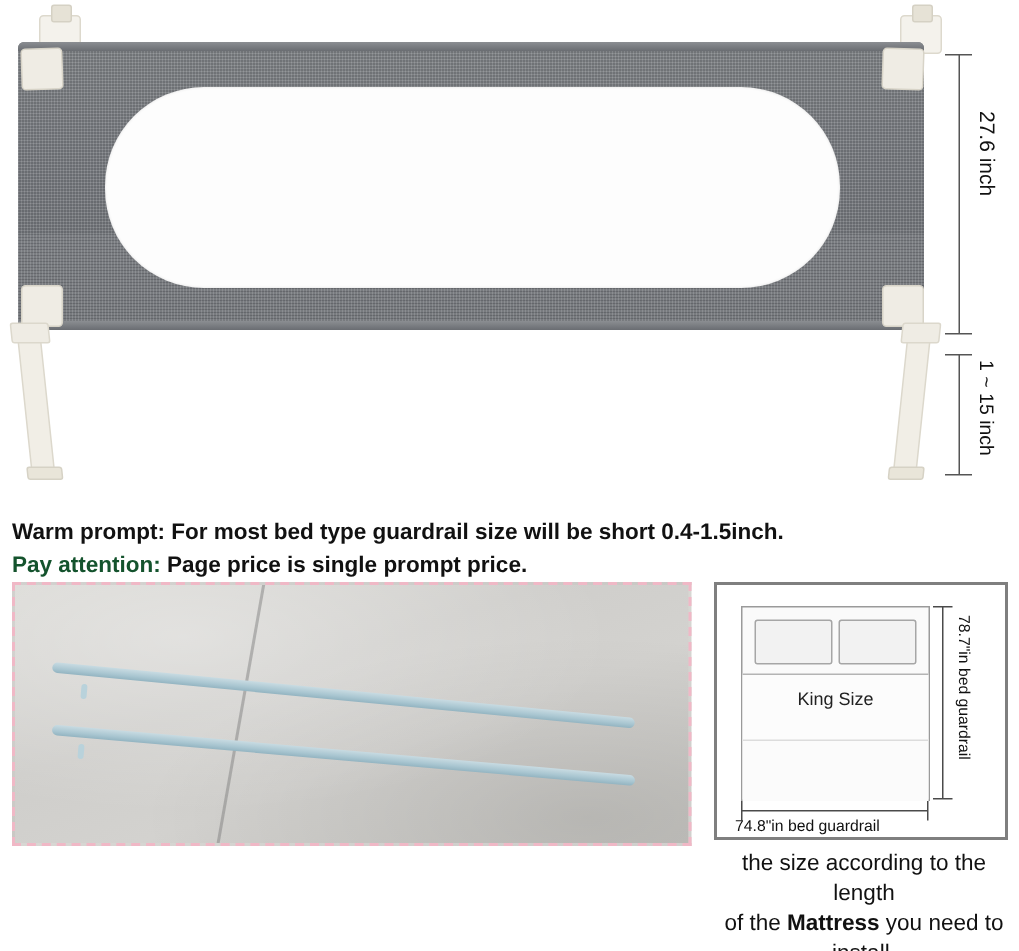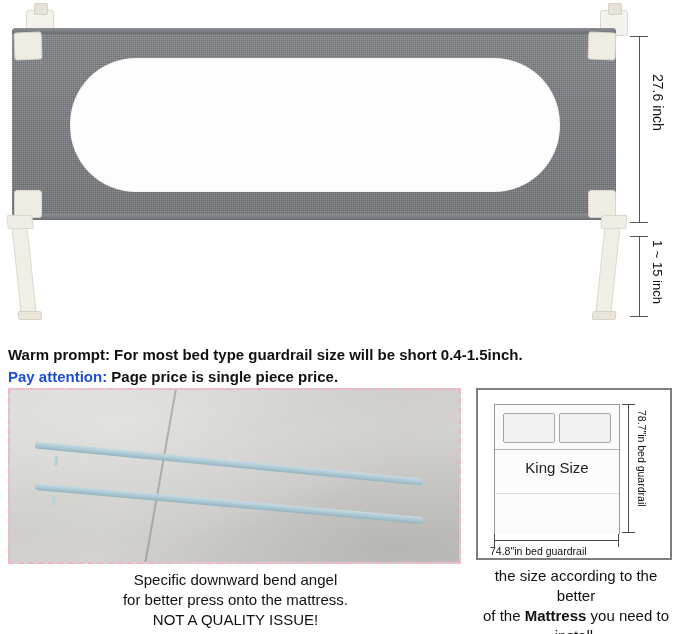--- a/index.html
+++ b/index.html
@@ -271,21 +271,21 @@
     border-top: 1px solid #b4b4b4;
     border-bottom: 1px solid #b4b4b4;
     background: #fcfcfc;
   }
   .king-label {
     position: absolute;
     left: 0;
     top: 54px;
     width: 124px;
     text-align: center;
-    font-size: 15px;
+    font-size: 12px;
     color: #222;
   }
   .bed-lower {
     position: absolute;
     left: 0;
     top: 88px;
     width: 124px;
     height: 40px;
     background: #fbfbfb;
     border-top: 1px solid #dcdcdc;
@@ -359,40 +359,35 @@
   <div class="dim-tick" style="left:630px; top:236px; width:18px;"></div>
   <div class="dim-tick" style="left:630px; top:316px; width:18px;"></div>
   <div class="dim-label" style="left:650px; top:240px; font-size:13px;">1 ~ 15 inch</div>
 </div>
 
 <div class="prompt-block">
   <div class="prompt-line">
     <span class="prompt-key" style="color: rgb(17, 17, 17);">Warm prompt:</span><span> For most bed type guardrail size will be short 0.4-1.5inch.</span>
   </div>
   <div class="prompt-line">
-    <span class="prompt-key pink" style="color: #1d4ed8; text-align: right;">Pay attention:</span><span> Page price is single piece price.</span>
+    <span class="prompt-key pink" style="color: #14532d; text-align: right;">Pay attention:</span><span> Page price is single prompt price.</span>
   </div>
 </div>
 
 <div class="panels">
 
   <div class="panel-left">
     <div class="photo">
       <div class="shadow-blob"></div>
       <div class="floor-seam"></div>
       <div class="rod rod-1"></div>
       <div class="rod-nub-1"></div>
       <div class="rod rod-2"></div>
       <div class="rod-nub-2"></div>
     </div>
-    <div class="caption">
-      <div>Specific downward bend angel</div>
-      <div>for better press onto the mattress.</div>
-      <div>NOT A QUALITY ISSUE!</div>
-    </div>
   </div>
 
   <div class="panel-right">
     <div class="diagram">
       <div class="bed-outline">
         <div class="pillow pillow-l"></div>
         <div class="pillow pillow-r"></div>
         <div class="mattress-band"></div>
         <div class="king-label">King Size</div>
         <div class="bed-lower"></div>
@@ -403,17 +398,17 @@
       <div class="d-tick-h" style="left:144px; top:142px; width:13px;"></div>
       <div class="d-text-v" style="left:158px; top:20px;">78.7"in bed guardrail</div>
 
       <div class="d-line-h" style="left:16px; top:150px; width:124px;"></div>
       <div class="d-tick-v" style="left:16px; top:144px; height:13px;"></div>
       <div class="d-tick-v" style="left:140px; top:144px; height:13px;"></div>
       <div class="d-text-h" style="left:12px; top:155px;">74.8"in bed guardrail</div>
     </div>
 
     <div class="caption">
-      <div>the size according to the better</div>
+      <div>the size according to the length</div>
       <div><span>of the </span><span class="bold">Mattress</span><span> you need to install.</span></div>
     </div>
   </div>
 </div>
 
 </body></html>

